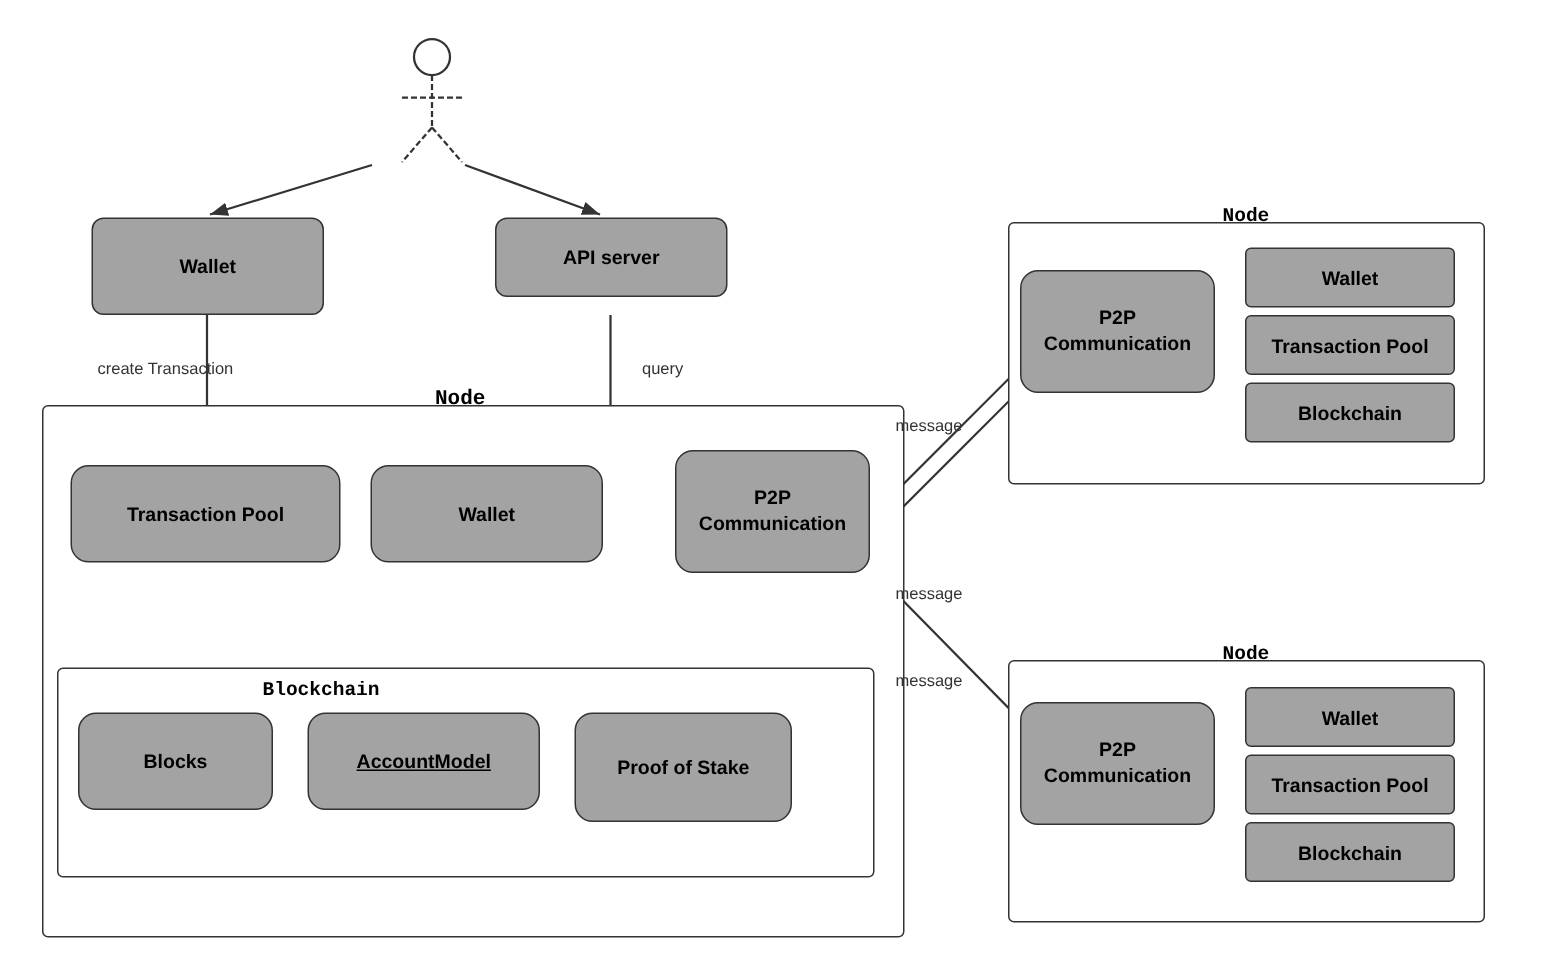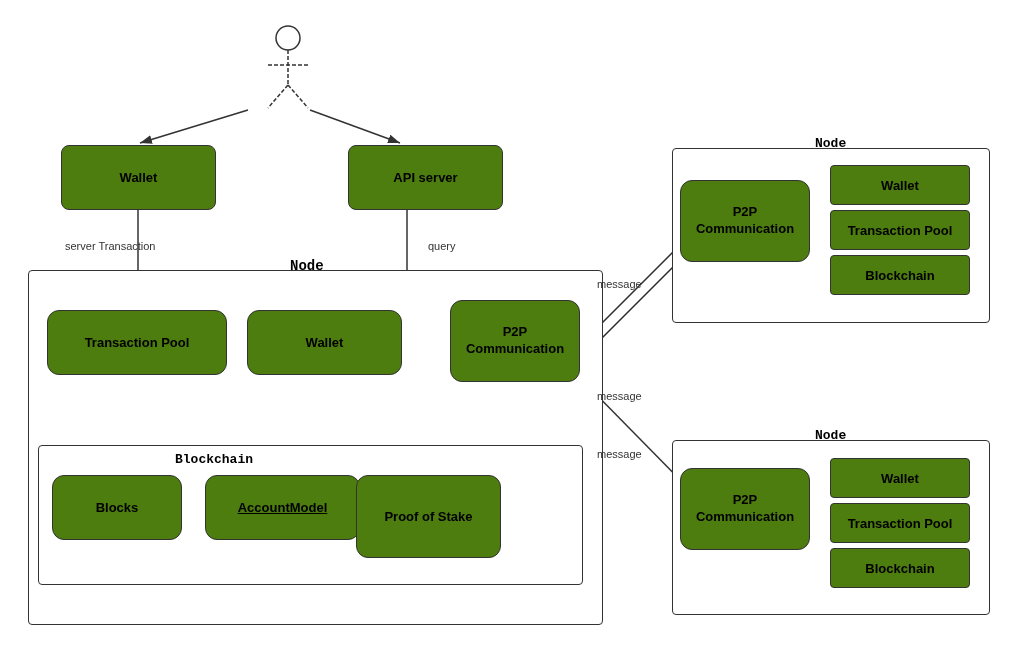--- a/index.html
+++ b/index.html
@@ -14,21 +14,21 @@
     svg {
       position: absolute;
       top: 0; left: 0;
       width: 1035px;
       height: 647px;
     }
     .diagram-box {
       position: absolute;
       border: 1.5px solid #333;
       border-radius: 8px;
-      background: #4d7c0f;
+      background: #a3a3a3;
       display: flex;
       align-items: center;
       justify-content: center;
       font-size: 13px;
       font-weight: bold;
       text-align: center;
     }
     .diagram-box.rounded {
       border-radius: 12px;
     }
@@ -102,21 +102,21 @@
 <div class="container-label" style="left:815px; top:136px; font-size:13px; font-weight:bold;">Node</div>
 
 <div class="container-box" style="left:672px; top:440px; width:318px; height:175px;">
 </div>
 <div class="container-label" style="left:815px; top:428px; font-size:13px; font-weight:bold;">Node</div>
 
 <div class="diagram-box" style="left:61px; top:145px; width:155px; height:65px;">
   <span>Wallet</span>
 </div>
 
-<div class="diagram-box" style="left:348px; top:145px; width:155px; height:65px;text-align:center;">
+<div class="diagram-box" style="left:330px; top:145px; width:155px; height:53px;text-align:center;">
   <span>API server</span>
 </div>
 
 <div class="diagram-box rounded" style="left:47px; top:310px; width:180px; height:65px;">
   <span>Transaction Pool</span>
 </div>
 
 <div class="diagram-box rounded" style="left:247px; top:310px; width:155px; height:65px;">
   <span>Wallet</span>
 </div>
@@ -127,21 +127,21 @@
 </div>
 
 <div class="diagram-box rounded" style="left:52px; top:475px; width:130px; height:65px;">
   <span>Blocks</span>
 </div>
 
 <div class="diagram-box rounded" style="left:205px; top:475px; width:155px; height:65px;text-decoration:underline;">
   <span>AccountModel</span>
 </div>
 
-<div class="diagram-box rounded" style="left:356px; top:475px; width:145px; height:83px;">
+<div class="diagram-box rounded" style="left:383px; top:475px; width:145px; height:73px;">
   <span>Proof of Stake</span>
 </div>
 
 <div class="diagram-box rounded" style="left:680px; top:180px; width:130px; height:82px; line-height:1.3;">
   <span style="white-space:pre-line;">P2P
 Communication</span>
 </div>
 
 <div class="diagram-box" style="left:830px; top:165px; width:140px; height:40px; border-radius:4px;">
   <span>Wallet</span>
@@ -165,21 +165,21 @@
 </div>
 
 <div class="diagram-box" style="left:830px; top:503px; width:140px; height:40px; border-radius:4px;">
   <span>Transaction Pool</span>
 </div>
 
 <div class="diagram-box" style="left:830px; top:548px; width:140px; height:40px; border-radius:4px;">
   <span>Blockchain</span>
 </div>
 
-<div class="arrow-label" style="left:65px; top:240px;">server Transaction</div>
+<div class="arrow-label" style="left:65px; top:240px;">create Transaction</div>
 
 <div class="arrow-label" style="left:428px; top:240px;">query</div>
 
 <div class="arrow-label" style="left:597px; top:278px;">message</div>
 
 <div class="arrow-label" style="left:597px; top:390px;">message</div>
 
 <div class="arrow-label" style="left:597px; top:448px;">message</div>
 
 </body></html>

